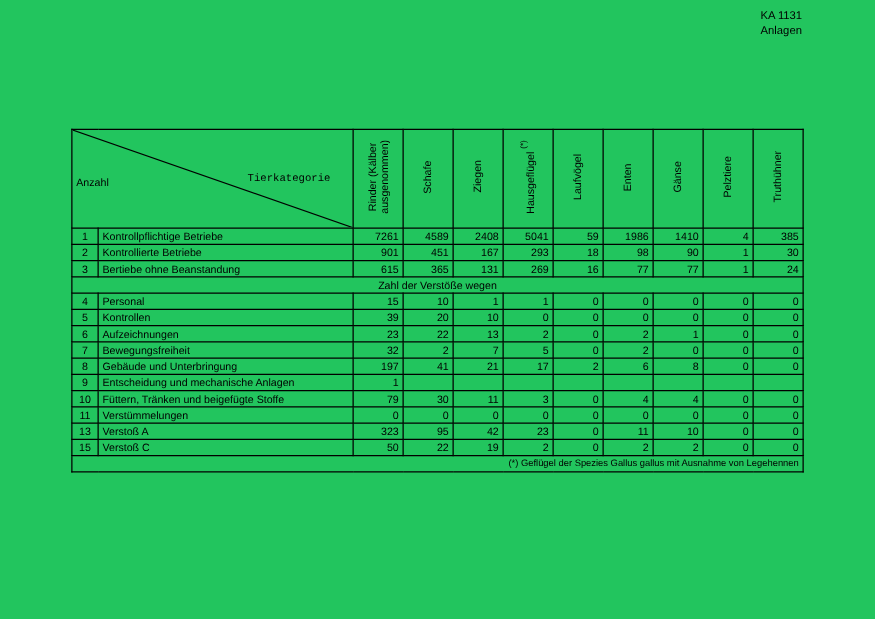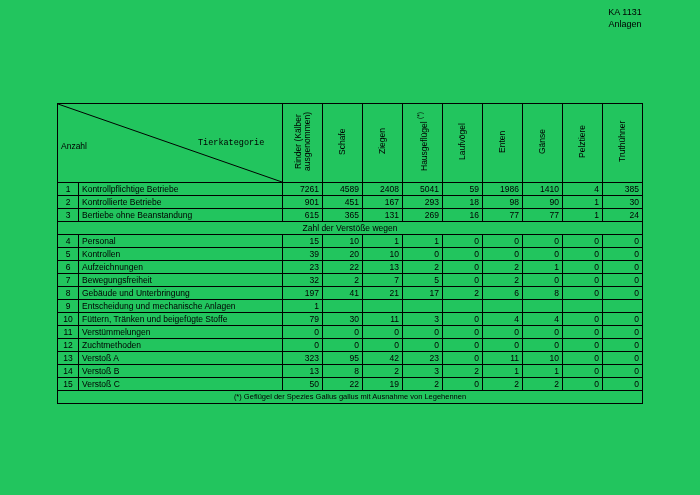--- a/index.html
+++ b/index.html
@@ -37,21 +37,21 @@
   }
   .vtext sup{font-size:6.5px;line-height:6px;}
   td.corner-cell{position:relative;padding:0;}
   .diag{position:absolute;left:0;top:0;width:100%;height:100%;display:block;}
   .anzahl{position:absolute;left:3px;top:37px;}
   .tierkat{position:absolute;left:140px;top:34px;font-family:Liberation Mono, monospace;}
   td.cnum{text-align:center;}
   td.clabel{text-align:left;}
   td.cval{text-align:right;}
   td.sep{text-align:center;font-size:8.5px;}
-  td.foot{text-align:center;font-size:7.5px;line-height:10px;}
+  td.foot{text-align:right;font-size:7.5px;line-height:10px;}
   tr.sep-row,tr.foot-row{height:13px;}
 </style>
 </head>
 <body>
 
 <div class="page">
 
   <div class="corner-ref">
     <div>KA 1131</div>
     <div>Anlagen</div>
@@ -261,59 +261,33 @@
           <td class="cval">0</td>
           <td class="cval">0</td>
           <td class="cval">0</td>
           <td class="cval">0</td>
           <td class="cval">0</td>
           <td class="cval">0</td>
           <td class="cval">0</td>
           <td class="cval">0</td>
         </tr>
         <tr class="data-row">
-          <td class="cnum">12</td>
-          <td class="clabel">Zuchtmethoden</td>
-          <td class="cval">0</td>
-          <td class="cval">0</td>
-          <td class="cval">0</td>
-          <td class="cval">0</td>
-          <td class="cval">0</td>
-          <td class="cval">0</td>
-          <td class="cval">0</td>
-          <td class="cval">0</td>
-          <td class="cval">0</td>
-        </tr>
-        <tr class="data-row">
           <td class="cnum">13</td>
           <td class="clabel">Verstoß A</td>
           <td class="cval">323</td>
           <td class="cval">95</td>
           <td class="cval">42</td>
           <td class="cval">23</td>
           <td class="cval">0</td>
           <td class="cval">11</td>
           <td class="cval">10</td>
           <td class="cval">0</td>
           <td class="cval">0</td>
         </tr>
         <tr class="data-row">
-          <td class="cnum">14</td>
-          <td class="clabel">Verstoß B</td>
-          <td class="cval">13</td>
-          <td class="cval">8</td>
-          <td class="cval">2</td>
-          <td class="cval">3</td>
-          <td class="cval">2</td>
-          <td class="cval">1</td>
-          <td class="cval">1</td>
-          <td class="cval">0</td>
-          <td class="cval">0</td>
-        </tr>
-        <tr class="data-row">
           <td class="cnum">15</td>
           <td class="clabel">Verstoß C</td>
           <td class="cval">50</td>
           <td class="cval">22</td>
           <td class="cval">19</td>
           <td class="cval">2</td>
           <td class="cval">0</td>
           <td class="cval">2</td>
           <td class="cval">2</td>
           <td class="cval">0</td>

